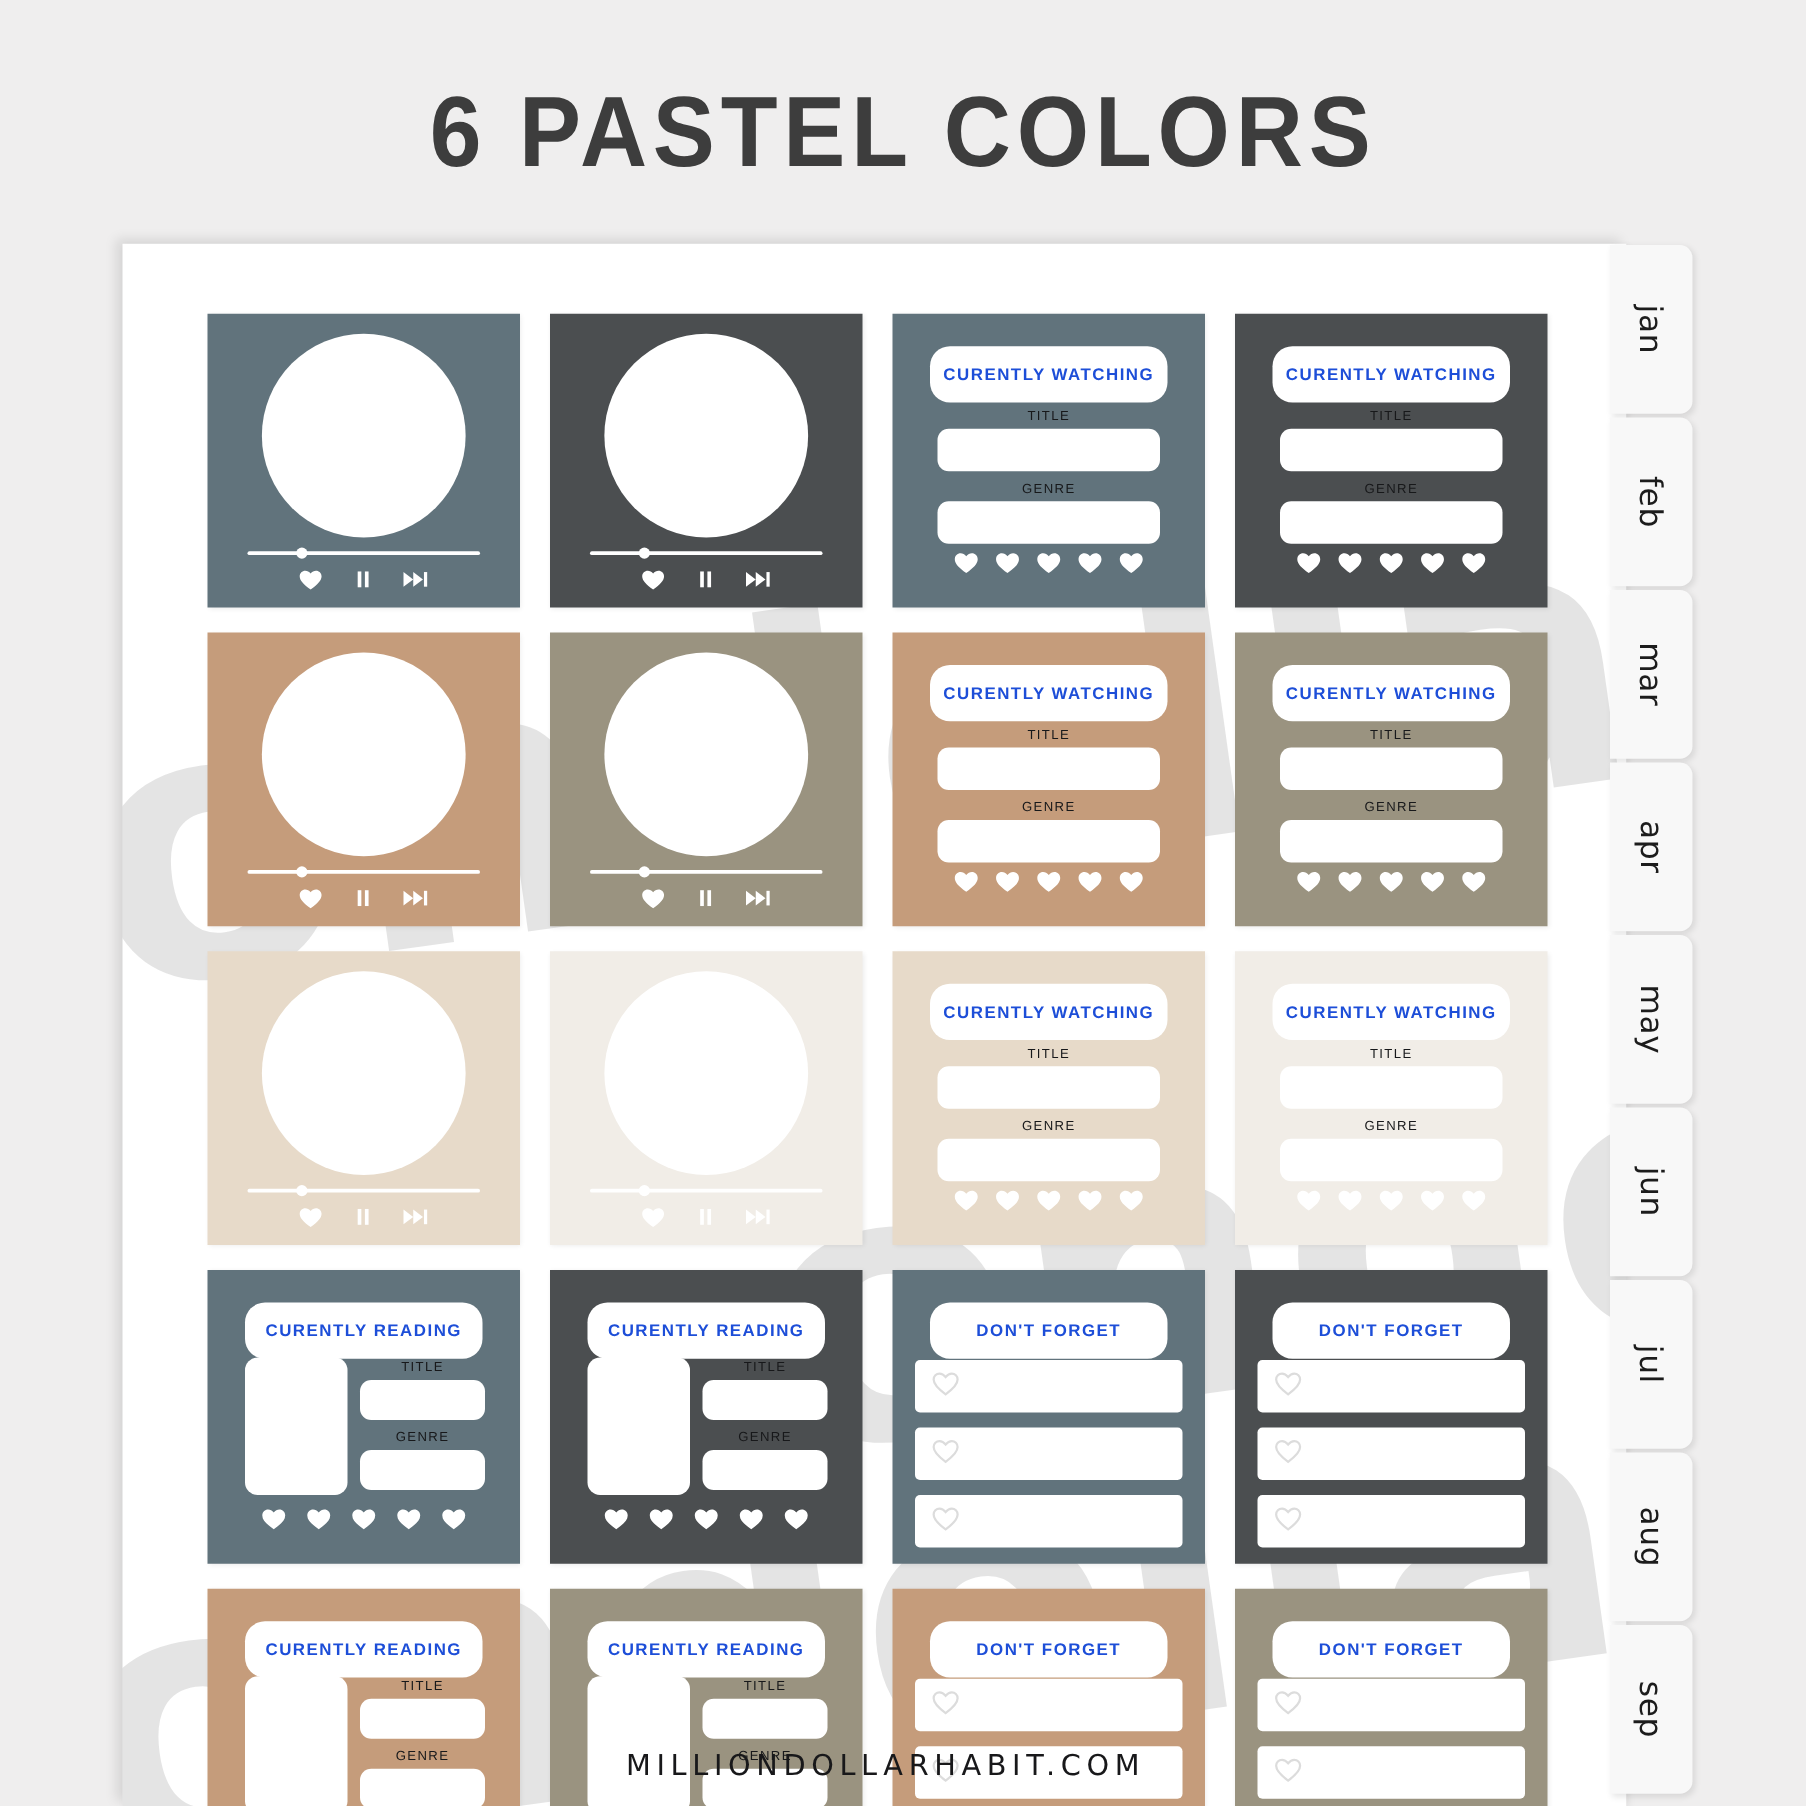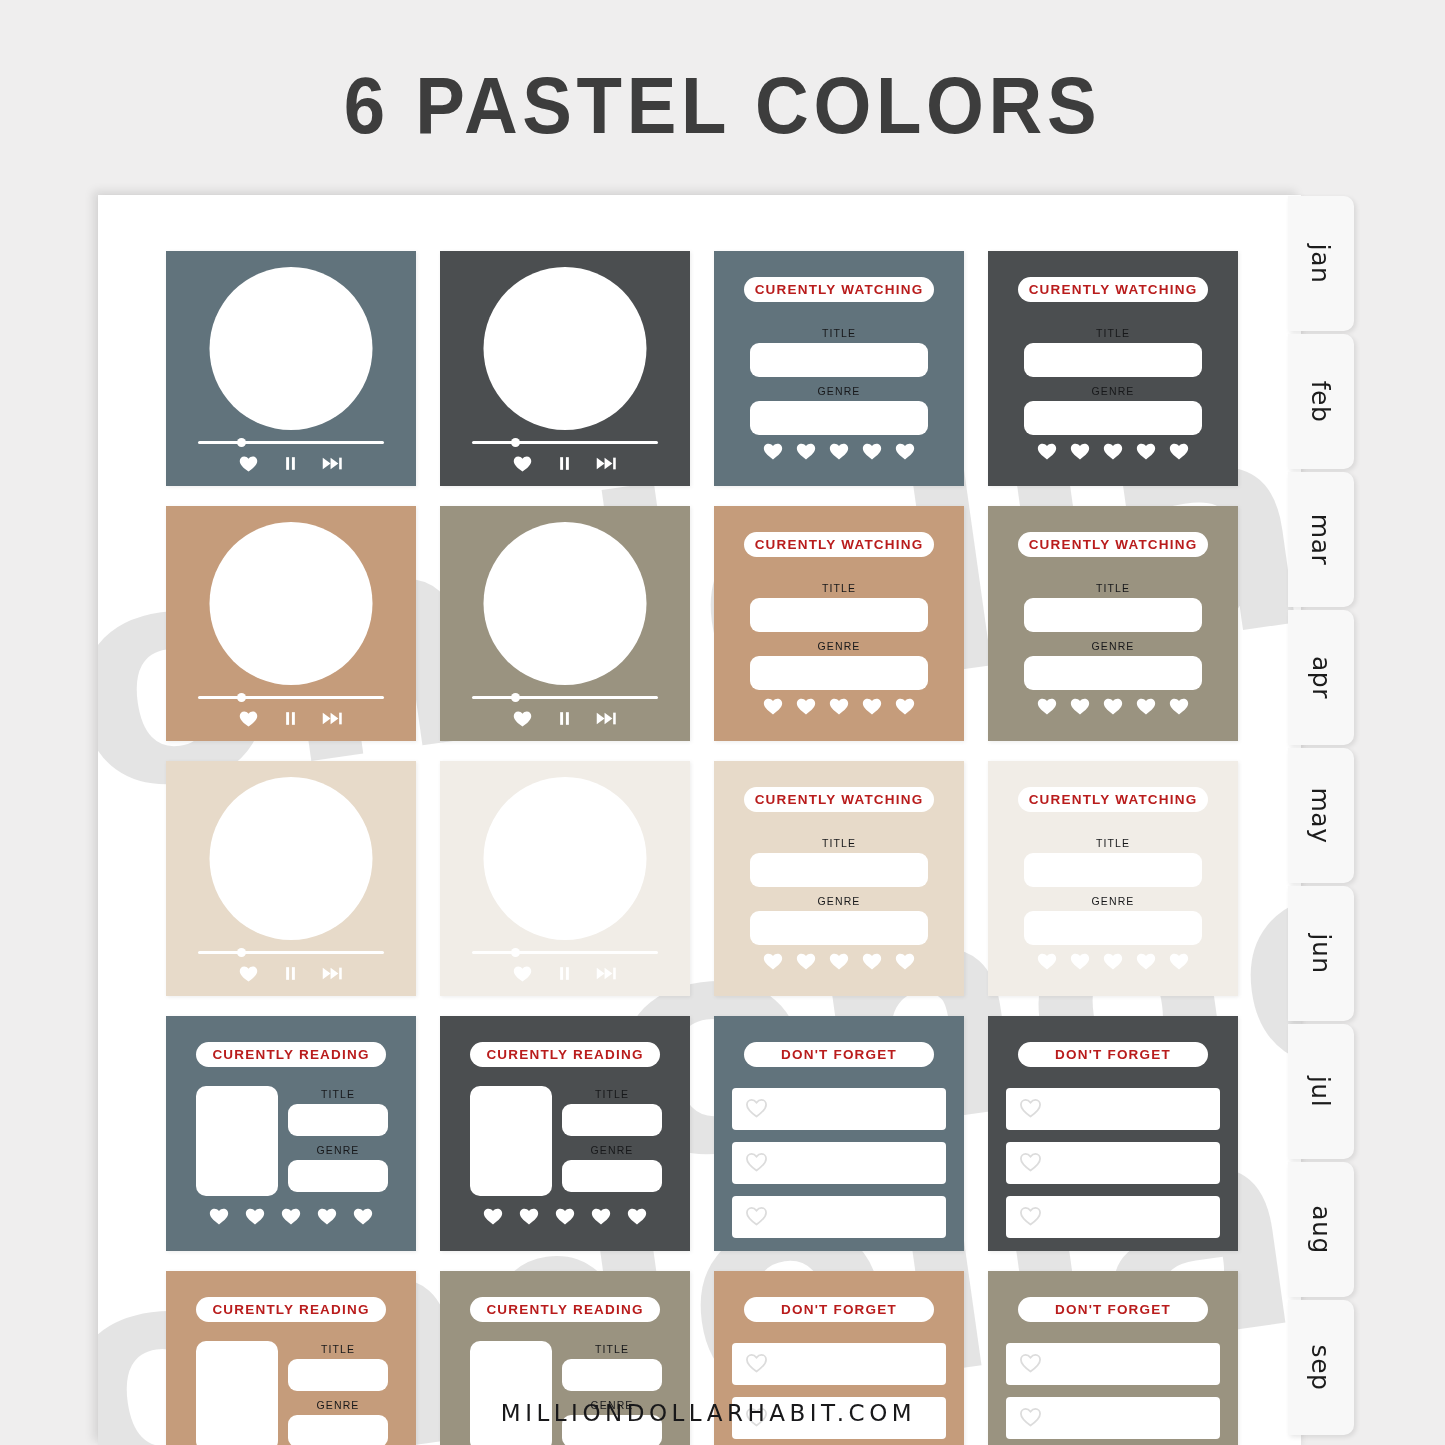--- a/index.html
+++ b/index.html
@@ -122,30 +122,30 @@
     gap: 22px;
   }
   .player-controls svg { display: block; }
 
   
   .label-banner {
     position: absolute;
     left: 30px;
     right: 30px;
     top: 26px;
-    height: 25px;
+    height: 45px;
     background: #ffffff;
     border-radius: 16px;
     display: flex;
     align-items: center;
     justify-content: center;
     font-size: 13.5px;
     font-weight: 700;
     letter-spacing: 1.2px;
-    color: #b91c1c;
+    color: #1d4ed8;
   }
   .field-label {
     position: absolute;
     left: 0; right: 0;
     text-align: center;
     font-size: 10.5px;
     font-weight: 400;
     letter-spacing: 1.1px;
     color: #17181a;
   }

